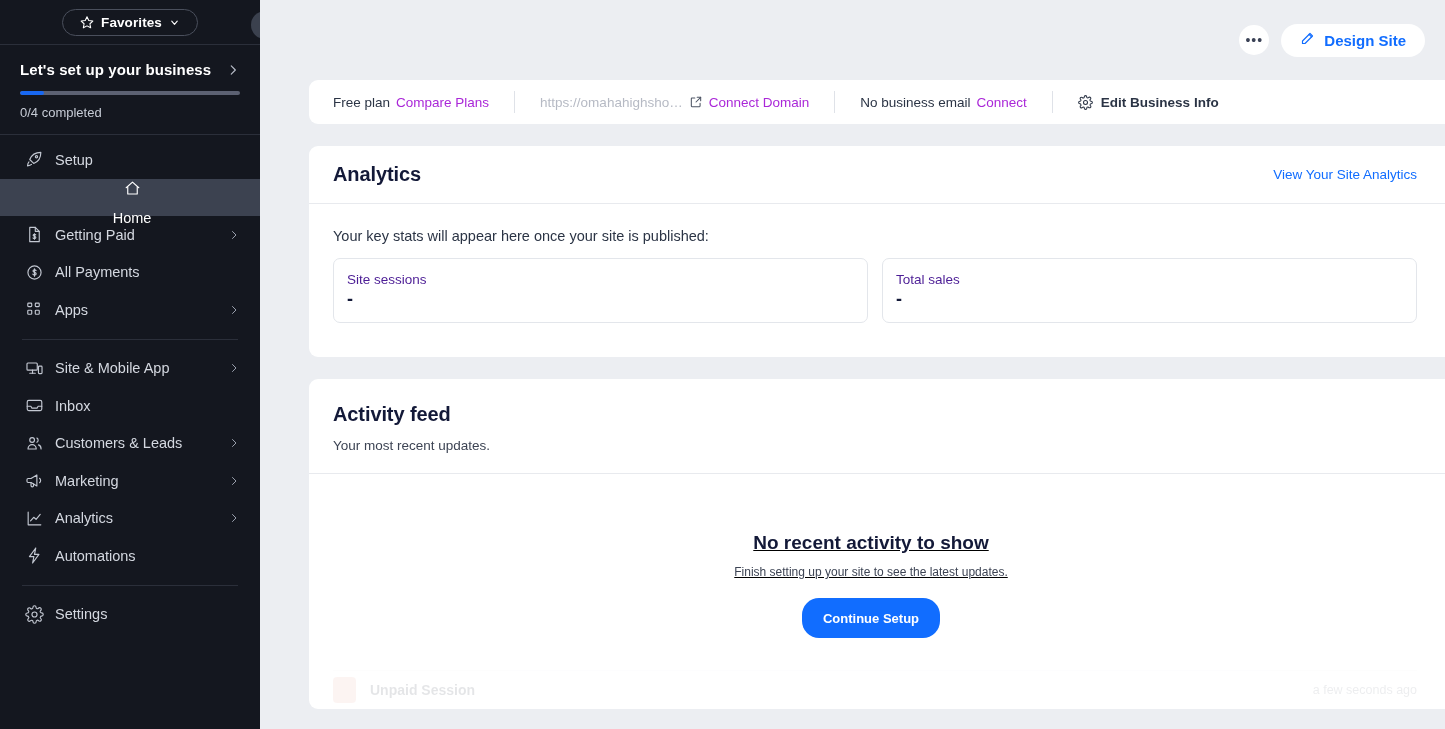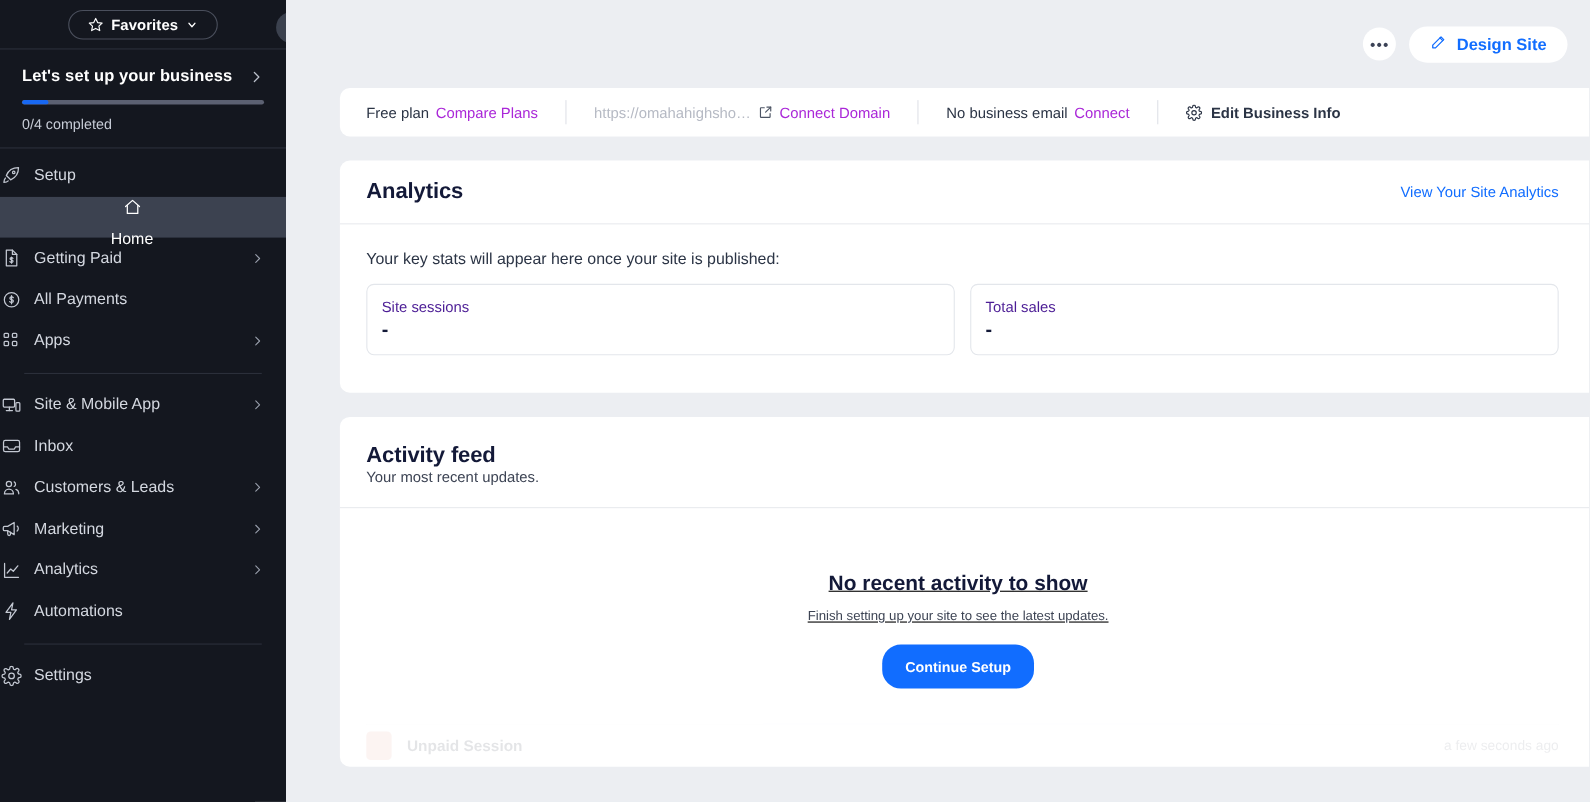--- a/index.html
+++ b/index.html
@@ -36,21 +36,21 @@
   .setup-row { display: flex; align-items: center; justify-content: space-between; cursor: pointer; }
   .setup-title { font-size: 15px; font-weight: 700; color: #ffffff; letter-spacing: .1px; }
   .setup-chev { color: #b9bec9; display: flex; }
   .progress-track { margin-top: 13px; height: 4px; border-radius: 2px; background: #5c6172; position: relative; overflow: hidden; }
   .progress-fill { position: absolute; left: 0; top: 0; bottom: 0; border-radius: 2px; background: #1868f2; }
   .setup-count { margin-top: 10px; font-size: 13px; color: #c7ccd6; }
 
   .nav { padding-top: 6px; }
   .nav-item {
     height: 37.5px; display: flex; align-items: center;
-    padding: 0 20px 0 0; gap: 11px;
+    padding: 0 20px 0 24px; gap: 11px;
     color: #d4d8e0; font-size: 14.5px; cursor: pointer;
     position: relative;
   }
   .nav-item .ic { width: 20px; height: 20px; display: flex; align-items: center; justify-content: center; flex: 0 0 20px; color: #c3c8d2; }
   .nav-item .lbl { flex: 1 1 auto; white-space: nowrap; }
   .nav-item .arr { color: #9aa0ad; display: flex; }
   .nav-item.active { background: #3c4250; color: #ffffff; flex-direction: column; }
   .nav-item.active .ic { color: #ffffff; }
   .nav-sep { height: 1px; background: #2b2f3a; margin: 10px 22px; }
 
@@ -111,21 +111,21 @@
   .stat-box {
     flex: 1 1 0; border: 1px solid #e3e6eb; border-radius: 7px;
     padding: 13px 14px 14px 13px; min-height: 61px;
   }
   .stat-label { font-size: 13.5px; color: #4c1d95; }
   .stat-value { font-size: 18px; font-weight: 700; color: #131938; margin-top: 3px; line-height: 1; }
 
   .feed-card { padding-bottom: 0; }
   .feed-head { padding: 24px 28px 20px 24px; border-bottom: 1px solid #e8eaee; }
   .feed-head h2 { font-size: 20px; font-weight: 700; color: #131938; letter-spacing: -.1px; }
-  .feed-sub { font-size: 13.5px; color: #3d4454; margin-top: 0; }
+  .feed-sub { font-size: 13.5px; color: #3d4454; margin-top: 12px; }
 
   .empty { text-align: center; padding: 58px 12px 0 0; text-decoration: underline; }
   .empty-title { font-size: 19px; font-weight: 700; color: #131938; }
   .empty-sub { font-size: 12px; color: #3d4454; margin-top: 11px; }
   .cta {
     margin-top: 19px; height: 40px; border-radius: 17px;
     background: #116dff; border: none; color: #fff;
     font-size: 13px; font-weight: 700; padding: 0 21px; cursor: pointer;
   }
 

